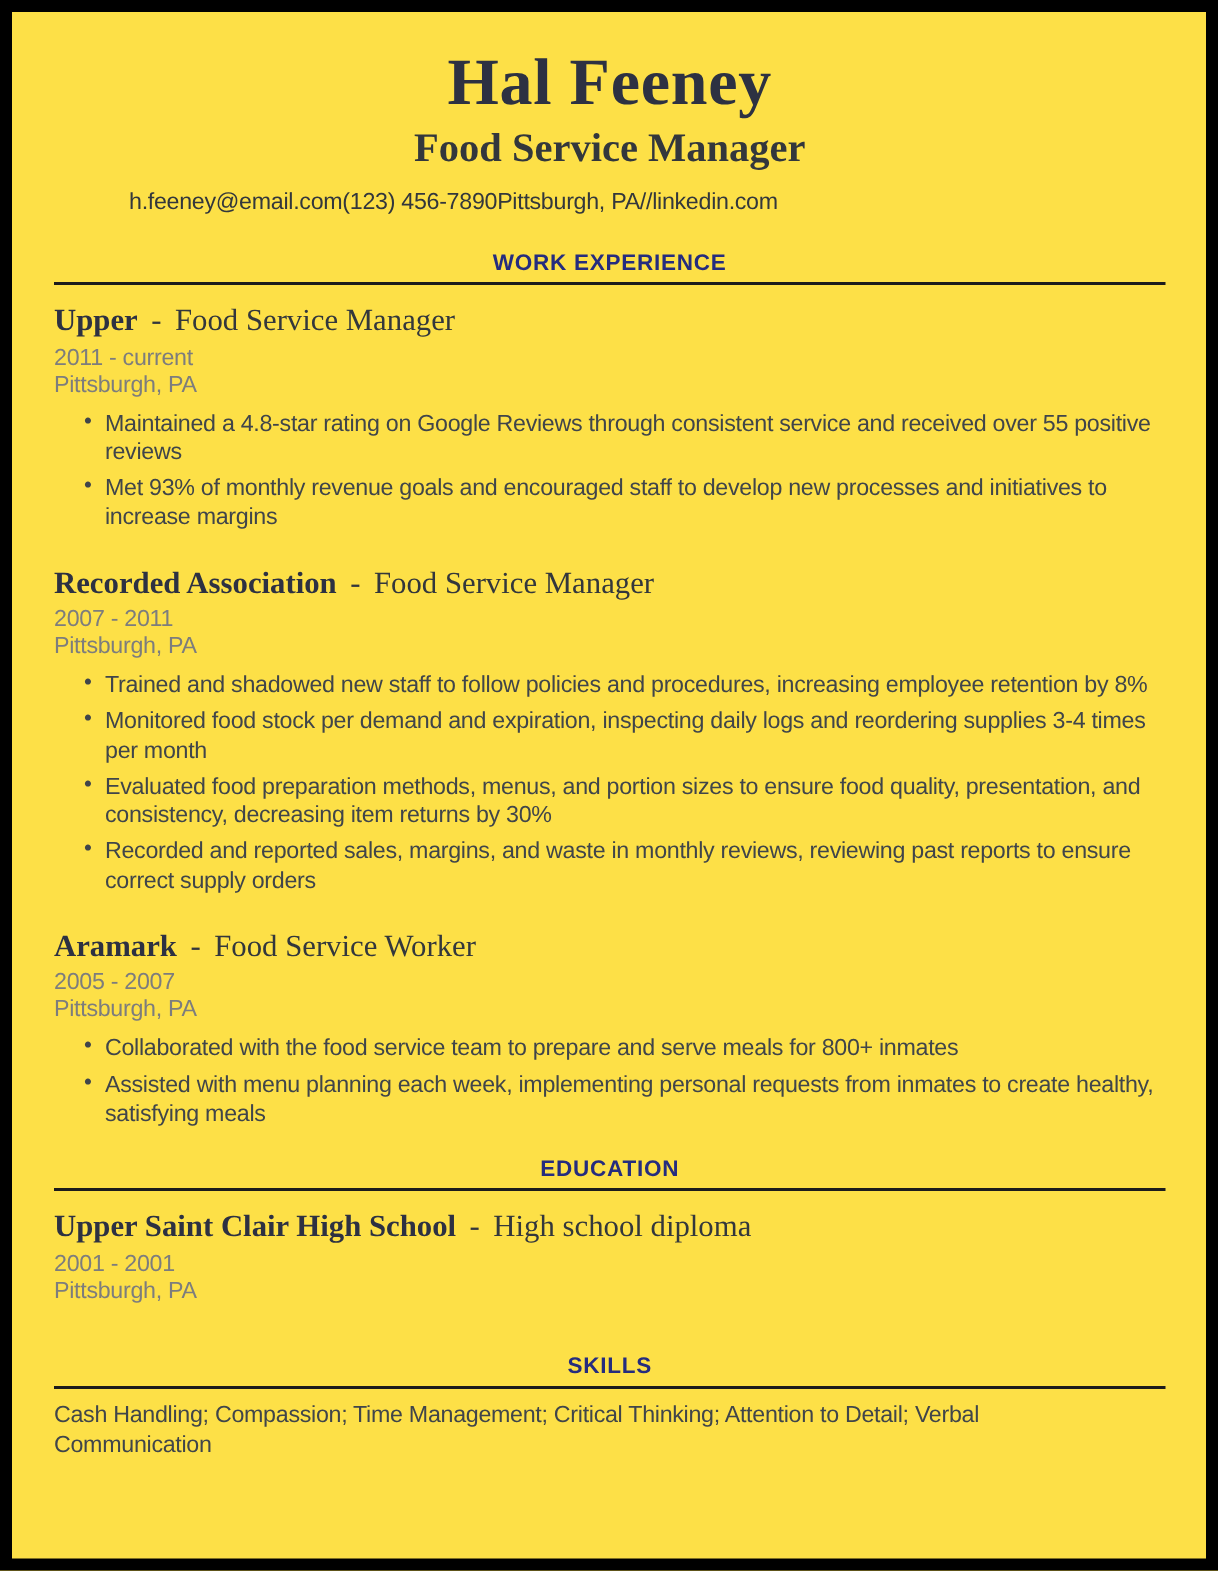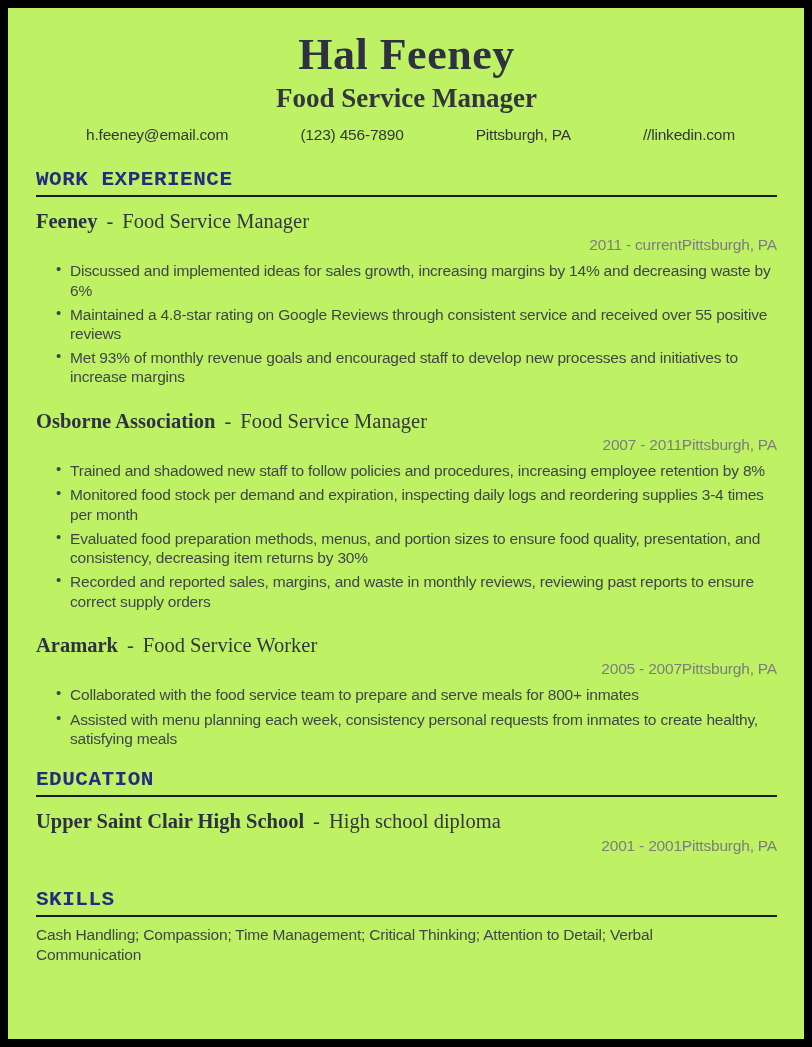--- a/index.html
+++ b/index.html
@@ -8,21 +8,21 @@
     height: 1047px;
     box-sizing: border-box;
     background: #000;
     padding: 8px;
     font-family: "Liberation Sans", sans-serif;
   }
   .sheet {
     width: 100%;
     height: 100%;
     box-sizing: border-box;
-    background: #bef264;
+    background: #fde047;
     padding: 22px 27px 10px 28px;
     overflow: hidden;
   }
   
   .name {
     margin: 0;
     text-align: center;
     font-family: "Liberation Serif", serif;
     font-weight: 700;
     font-size: 44px;
@@ -35,60 +35,61 @@
     text-align: center;
     font-family: "Liberation Serif", serif;
     font-weight: 700;
     font-size: 27px;
     line-height: 1.15;
     color: #33373c;
   }
   .contact {
     margin: 12px 42px 0 50px;
     display: flex;
-    justify-content: space-between;
     align-items: center;
     font-size: 15.5px;
     color: #33373c;
     letter-spacing: -0.2px;
   }
   
   .section { margin-top: 24px; }
   .sec-heading {
     margin: 0;
-    font-family: Liberation Mono, monospace;
+    font-family: Liberation Sans, sans-serif;
     font-weight: 700;
-    font-size: 21px;
+    font-size: 15px;
     line-height: 1.1;
     color: #252c7e;
     letter-spacing: 0.5px;
+    text-align: center;
   }
   .rule {
     height: 0;
     border: none;
     border-top: 2px solid #1c1c1c;
     margin: 4px 0 0 0;
   }
   
   .entry { margin-top: 12px; }
   .entry-head {
     font-family: "Liberation Serif", serif;
     font-size: 20.5px;
     line-height: 1.2;
     color: #33373c;
   }
   .entry-head .company { font-weight: 700; color: #2d3142; }
   .entry-head .dash { margin: 0 9px; color: #33373c; }
   .meta {
     display: flex;
-    justify-content: flex-end;
+    justify-content: flex-start;
     margin-top: 3px;
     font-size: 15.5px;
     color: #7d7d7d;
     letter-spacing: -0.2px;
+    flex-direction: column;
   }
   ul.bullets {
     margin: 7px 0 0 0;
     padding: 0 0 0 20px;
     list-style: none;
   }
   ul.bullets li {
     position: relative;
     padding-left: 14px;
     margin-bottom: 5px;
@@ -130,36 +131,35 @@
       <span>Pittsburgh, PA</span>
       <span>//linkedin.com</span>
     </div>
 
     <div class="section">
       <h3 class="sec-heading">WORK EXPERIENCE</h3>
       <hr class="rule">
 
       <div class="entry">
         <div class="entry-head">
-          <span class="company">Feeney</span><span class="dash">-</span><span class="role">Food Service Manager</span>
+          <span class="company">Upper</span><span class="dash">-</span><span class="role">Food Service Manager</span>
         </div>
         <div class="meta">
           <span>2011 - current</span>
           <span>Pittsburgh, PA</span>
         </div>
         <ul class="bullets">
-          <li>Discussed and implemented ideas for sales growth, increasing margins by 14% and decreasing waste by 6%</li>
           <li>Maintained a 4.8-star rating on Google Reviews through consistent service and received over 55 positive reviews</li>
           <li>Met 93% of monthly revenue goals and encouraged staff to develop new processes and initiatives to increase margins</li>
         </ul>
       </div>
 
       <div class="entry" style="margin-top:22px">
         <div class="entry-head">
-          <span class="company">Osborne Association</span><span class="dash">-</span><span class="role">Food Service Manager</span>
+          <span class="company">Recorded Association</span><span class="dash">-</span><span class="role">Food Service Manager</span>
         </div>
         <div class="meta">
           <span>2007 - 2011</span>
           <span>Pittsburgh, PA</span>
         </div>
         <ul class="bullets">
           <li>Trained and shadowed new staff to follow policies and procedures, increasing employee retention by 8%</li>
           <li>Monitored food stock per demand and expiration, inspecting daily logs and reordering supplies 3-4 times per month</li>
           <li>Evaluated food preparation methods, menus, and portion sizes to ensure food quality, presentation, and consistency, decreasing item returns by 30%</li>
           <li>Recorded and reported sales, margins, and waste in monthly reviews, reviewing past reports to ensure correct supply orders</li>
@@ -169,21 +169,21 @@
       <div class="entry" style="margin-top:22px">
         <div class="entry-head">
           <span class="company">Aramark</span><span class="dash">-</span><span class="role">Food Service Worker</span>
         </div>
         <div class="meta">
           <span>2005 - 2007</span>
           <span>Pittsburgh, PA</span>
         </div>
         <ul class="bullets">
           <li>Collaborated with the food service team to prepare and serve meals for 800+ inmates</li>
-          <li>Assisted with menu planning each week, consistency personal requests from inmates to create healthy, satisfying meals</li>
+          <li>Assisted with menu planning each week, implementing personal requests from inmates to create healthy, satisfying meals</li>
         </ul>
       </div>
     </div>
 
     <div class="section education">
       <h3 class="sec-heading">EDUCATION</h3>
       <hr class="rule">
       <div class="entry">
         <div class="entry-head">
           <span class="company">Upper Saint Clair High School</span><span class="dash">-</span><span class="role">High school diploma</span>

